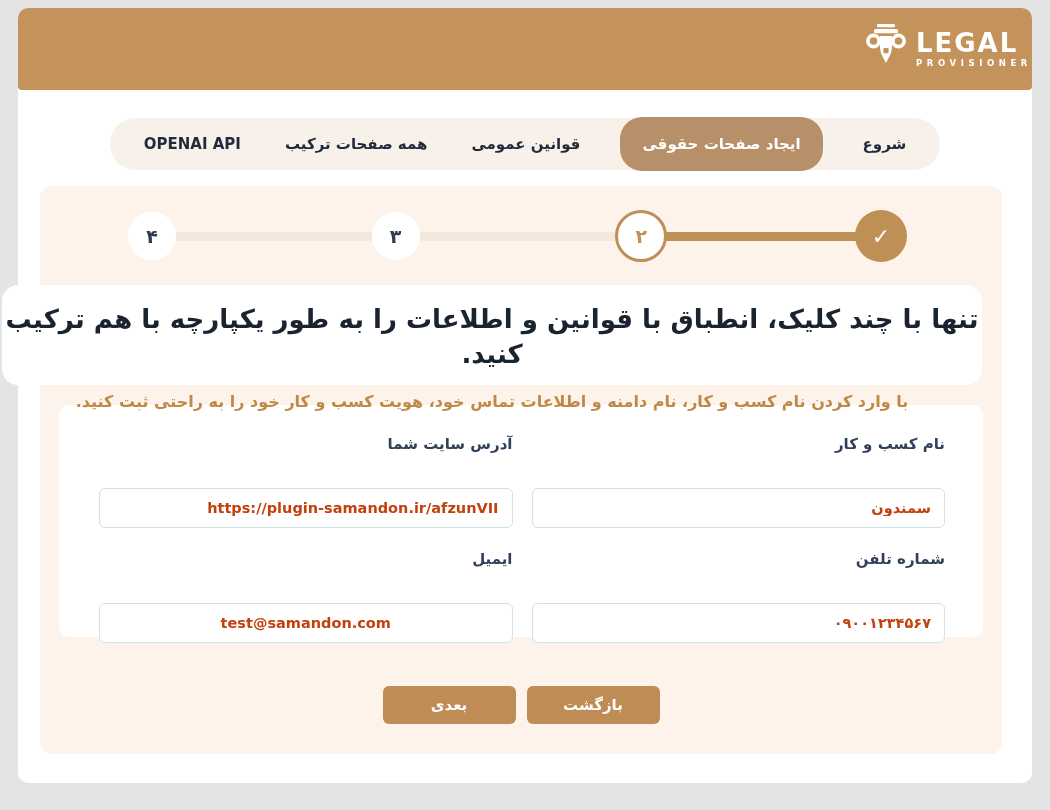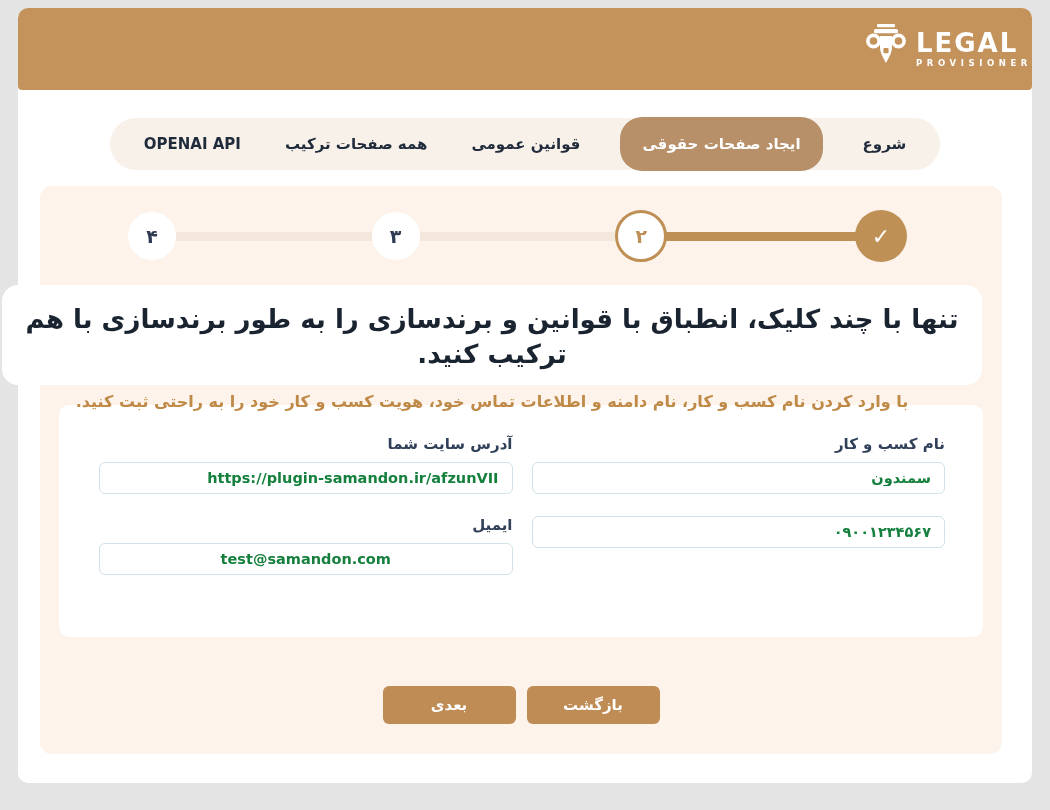--- a/index.html
+++ b/index.html
@@ -141,37 +141,37 @@
     margin: 20px 19px 0 19px;
     height: 232px;
     padding: 30px 38px 0 40px;
   }
   .form-grid {
     display: grid;
     grid-template-columns: 1fr 1fr;
     column-gap: 19px;
     row-gap: 22px;
   }
-  .field { display: flex; flex-direction: column; }
+  .field { display: flex; flex-direction: column; gap: 26px; }
   .field-label {
     font-size: 15px;
     font-weight: bold;
     color: #31415a;
     margin-bottom: 9px;
     text-align: right;
   }
   .field-input {
-    height: 32px;
+    height: 40px;
     border: 1px solid #cfe3e8;
     border-radius: 6px;
     background: #ffffff;
     font-family: "DejaVu Sans", sans-serif;
     font-size: 14.5px;
     font-weight: bold;
-    color: #15803d;
+    color: #c2410c;
     padding: 0 13px;
     text-align: right;
     outline: none;
   }
   
   .actions {
     display: flex;
     justify-content: center;
     gap: 11px;
     margin-top: 49px;
@@ -231,35 +231,36 @@
       </div>
       <div class="connector active"></div>
       <div class="step-circle current">۲</div>
       <div class="connector inactive"></div>
       <div class="step-circle upcoming">۳</div>
       <div class="connector inactive"></div>
       <div class="step-circle upcoming">۴</div>
     </div>
 
     <div class="hero">
-      <div class="hero-title">تنها با چند کلیک، انطباق با قوانین و برندسازی را به طور برندسازی با هم ترکیب کنید.</div>
+      <div class="hero-title">تنها با چند کلیک، انطباق با قوانین و اطلاعات را به طور یکپارچه با هم ترکیب کنید.</div>
       <div class="hero-subtitle">با وارد کردن نام کسب و کار، نام دامنه و اطلاعات تماس خود، هویت کسب و کار خود را به راحتی ثبت کنید.</div>
     </div>
 
     <div class="form-box">
       <div class="form-grid">
         <div class="field">
           <label class="field-label">نام کسب و کار</label>
           <input class="field-input" dir="rtl" type="text" value="سمندون" style="">
         </div>
         <div class="field">
           <label class="field-label">آدرس سایت شما</label>
           <input class="field-input" dir="ltr" style="text-align: right;" type="text" value="https://plugin-samandon.ir/afzunVII">
         </div>
         <div class="field">
+          <label class="field-label">شماره تلفن</label>
           <input class="field-input" dir="rtl" type="text" value="۰۹۰۰۱۲۳۴۵۶۷" style="">
         </div>
         <div class="field">
           <label class="field-label">ایمیل</label>
           <input class="field-input" dir="ltr" style="text-align: center;" type="text" value="test@samandon.com">
         </div>
       </div>
     </div>
 
     <div class="actions">

